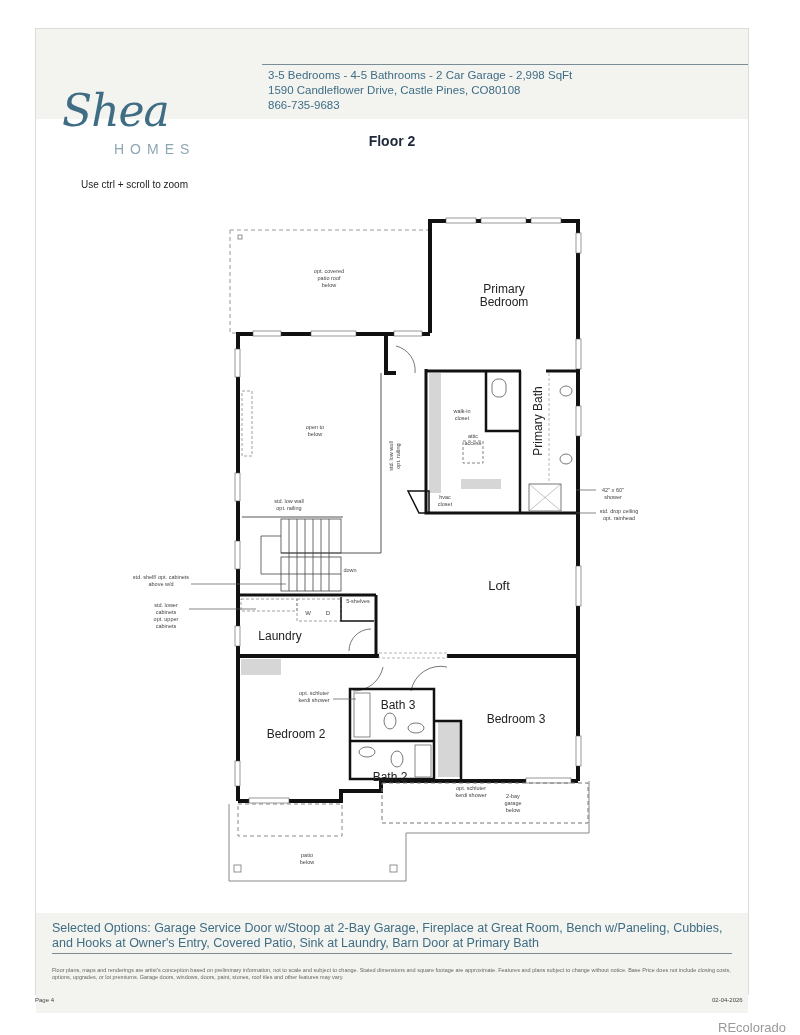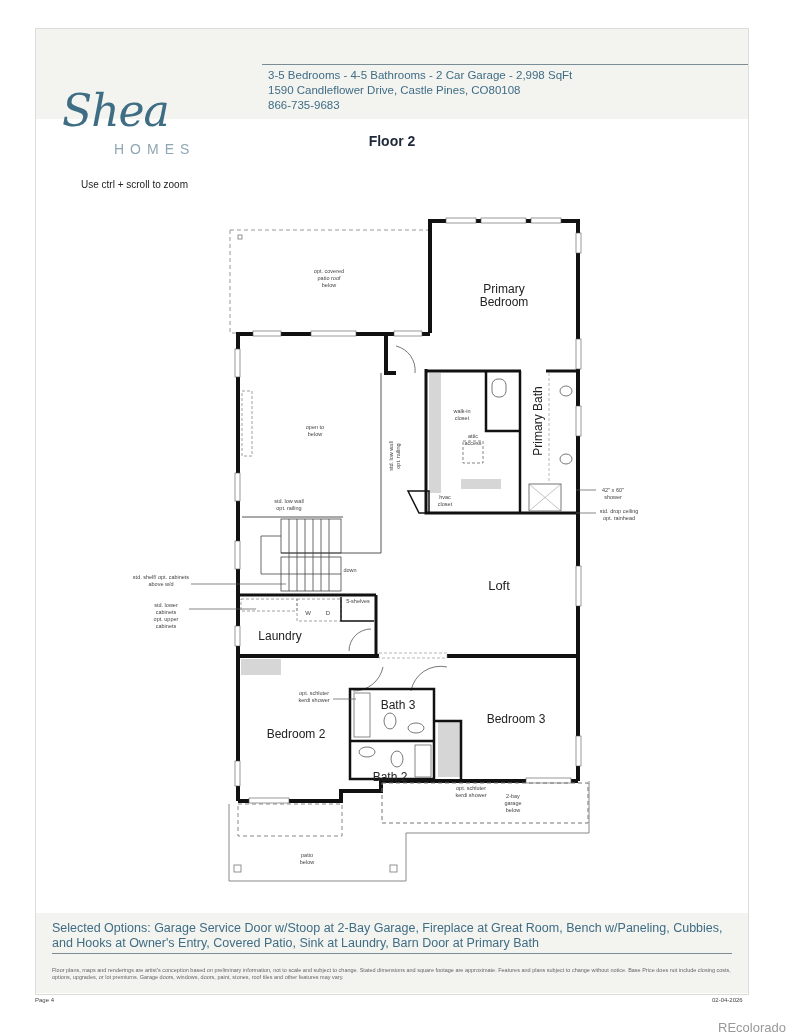--- a/index.html
+++ b/index.html
@@ -8,21 +8,21 @@
   .header { position:absolute; left:0; top:0; width:712px; height:90px; background:#f3f3f0; }
   .logo { position:absolute; left:18px; top:14px; width:160px; height:66px;margin-top:48px; }
   .logo-script { position:absolute; left:8px; top:-6px; font-family:"DejaVu Serif", serif; font-style:italic; font-size:44px; color:#3f6d84; letter-spacing:-1px; }
   .logo-sub { position:absolute; left:60px; top:50px; font-size:14px; letter-spacing:6px; color:#8ea7b4; }
   .hdr-title { position:absolute; left:226px; top:14px; font-size:15px; font-weight:bold; color:#3f6d84; white-space:nowrap; }
   .hdr-rule { position:absolute; left:226px; top:35px; width:486px; height:1px; background:#7a8c96; }
   .hdr-line { position:absolute; left:232px; font-size:11.5px; color:#3f6d84; white-space:nowrap; }
   .floor-title { position:absolute; left:0; width:712px; top:104px; text-align:center; font-size:14px; font-weight:bold; color:#1e2838; }
   .hint { position:absolute; left:0; top:150px; font-size:10px; color:#222;margin-left:45px; }
   .plan { position:absolute; left:0; top:0; }
-  .options { position:absolute; left:0; top:884px; width:712px; height:80px; background:#f3f3f0; }
+  .options { position:absolute; left:0; top:884px; width:712px; height:100px; background:#f3f3f0; }
   .opt-text { position:absolute; left:16px; top:8px; width:680px; font-size:12.5px; line-height:15px; color:#3f6d84; }
   .opt-rule { position:absolute; left:16px; top:40px; width:680px; height:1px; background:#7a8c96; }
   .disc { position:absolute; left:16px; top:54px; width:680px; font-size:5.5px; line-height:7px; color:#666; }
   .pg { position:absolute; left:35px; top:997px; font-size:6px; color:#444; }
   .dt { position:absolute; left:712px; top:997px; font-size:6px; color:#444; }
   .wm { position:absolute; left:718px; top:1012px; font-size:13px; color:#999;margin-top:8px; }
   svg text { font-family:"Liberation Sans", sans-serif; }
 </style>
 </head>
 <body>

